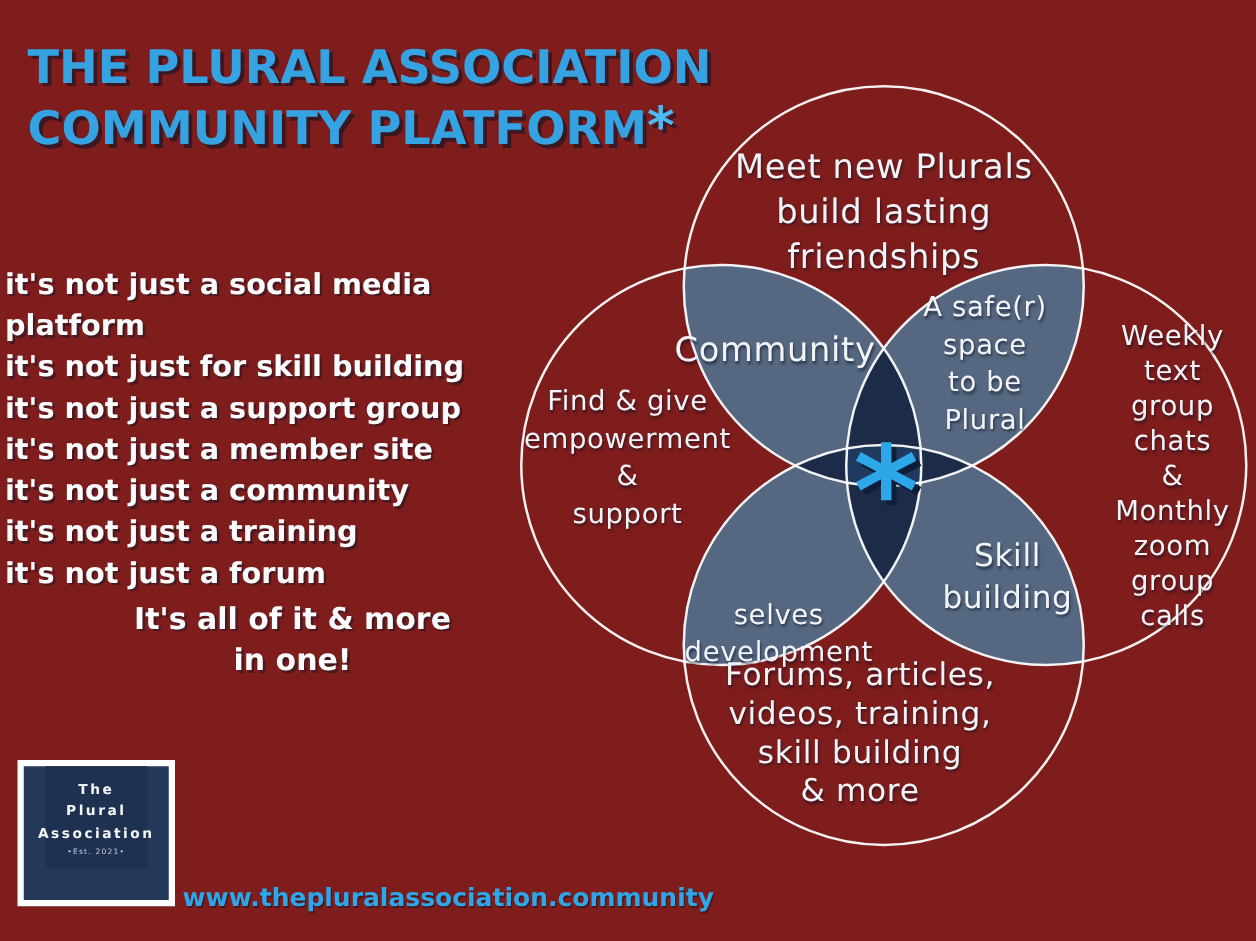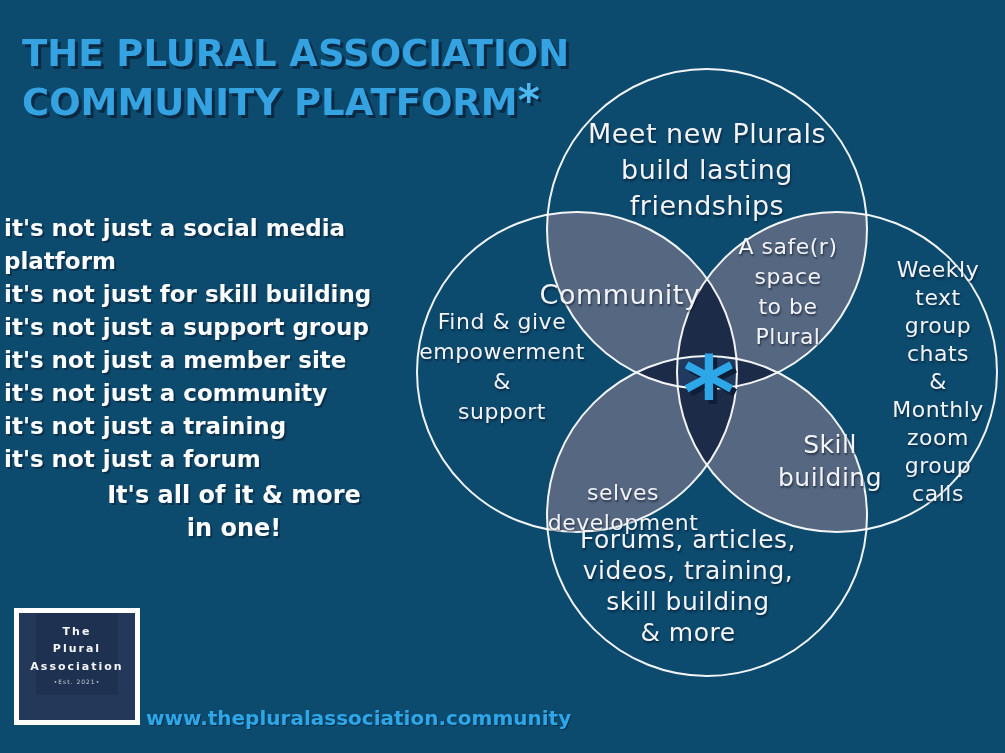--- a/index.html
+++ b/index.html
@@ -1,18 +1,18 @@
 <!DOCTYPE html>
 <html><head>
 <meta charset="utf-8">
 <style>
   html,body{margin:0;padding:0;background:#101a2c;}
   .stage{
     position:relative;width:1005px;height:753px;overflow:hidden;
-    background:#0c4a6e;
+    background:#7f1d1d;
     font-family:"DejaVu Sans","Liberation Sans",sans-serif;
     color:#f4f6f9;
   }
   .venn-svg{position:absolute;left:0;top:0;z-index:0;}
 
   
   .title{position:absolute;left:22px;top:30px;z-index:2;
     font-weight:bold;font-size:37px;line-height:47px;letter-spacing:0px;
     color:#35a3e2;text-shadow:3px 3px 0 rgba(12,20,36,0.6);white-space:nowrap;}
   .title-ast{color:#4db9f2;font-size:42px;}
@@ -23,26 +23,26 @@
     color:#fbfcfe;white-space:pre-line;text-shadow:2px 2px 0 rgba(12,20,36,0.45);}
   .tagline{position:absolute;left:4px;top:479px;width:460px;z-index:2;
     text-align:center;font-weight:bold;font-size:24px;line-height:33px;
     color:#fbfcfe;white-space:pre-line;text-shadow:2px 2px 0 rgba(12,20,36,0.45);}
 
   
   .vlabel{position:absolute;z-index:2;transform:translate(-50%,-50%);
     text-align:center;white-space:pre-line;color:#f2f4f8;
     text-shadow:1px 2px 2px rgba(8,16,32,0.55);letter-spacing:0.5px;}
   .v-top{left:707px;top:170px;font-size:27px;line-height:36px;}
-  .v-community{left:620px;top:281px;font-size:27px;line-height:32px;margin-top:14px;}
+  .v-community{left:620px;top:281px;font-size:27px;line-height:32px;}
   .v-safe{left:788px;top:292px;font-size:22px;line-height:30px;}
   .v-left{left:502px;top:367px;font-size:22px;line-height:30px;}
   .v-right{left:921px;top:382px;font-size:22px;line-height:28px;margin-left:17px;}
   .v-selves{left:623px;top:460px;font-size:22px;line-height:30px;margin-top:48px;}
-  .v-skill{left:806px;top:461px;font-size:25px;line-height:33px;margin-left:24px;}
+  .v-skill{left:806px;top:461px;font-size:25px;line-height:33px;}
   .v-bottom{left:688px;top:586px;font-size:25px;line-height:31px;}
 
   .center-ast{position:absolute;left:709px;top:394px;z-index:2;
     transform:translate(-50%,-50%);font-size:100px;font-weight:bold;line-height:1;
     color:#2ea7e9;text-shadow:4px 4px 0 #0e1e38;}
 
   
   .logo{position:absolute;left:14px;top:608px;width:116px;height:107px;z-index:2;
     border:5px solid #ffffff;background:#24395a;
     display:flex;justify-content:center;}

